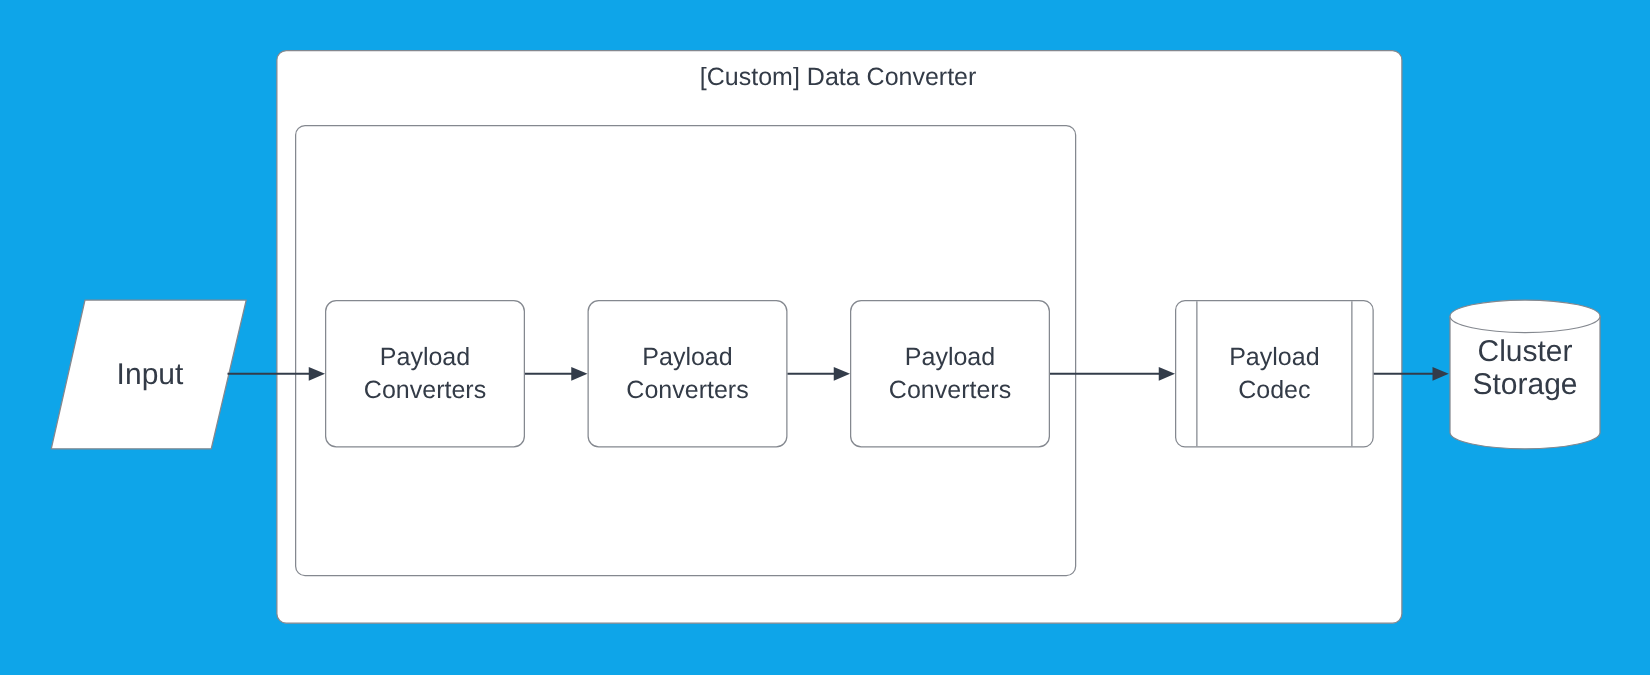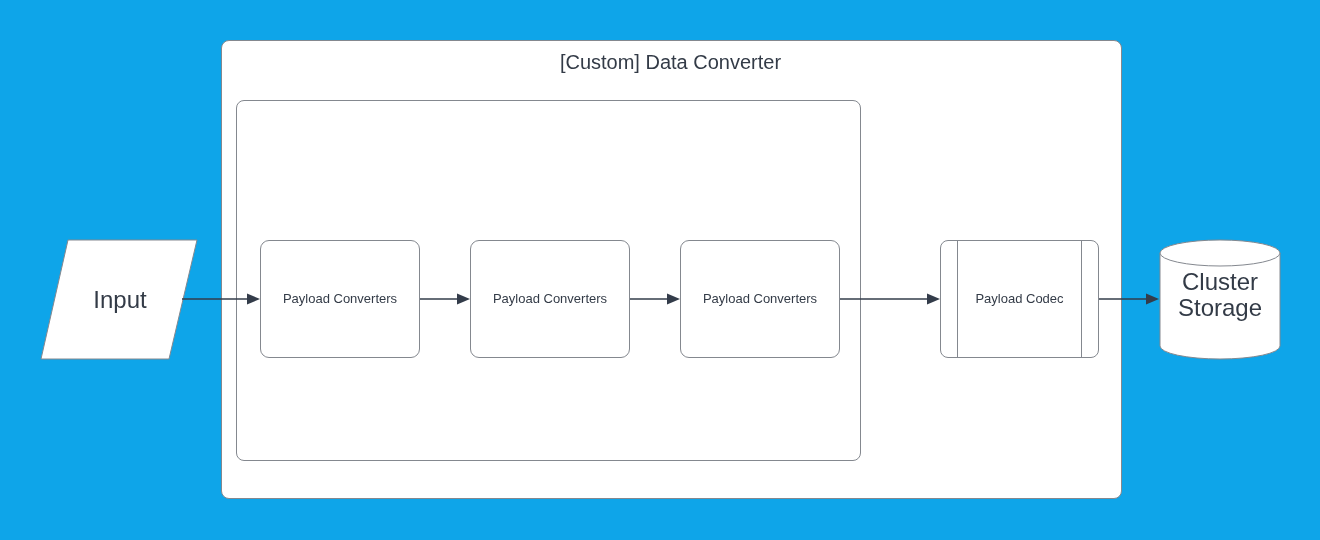--- a/index.html
+++ b/index.html
@@ -32,21 +32,21 @@
   }
   .node-box {
     position: absolute;
     border: 1px solid #84888f;
     border-radius: 9px;
     background: #ffffff;
     display: flex;
     align-items: center;
     justify-content: center;
     text-align: center;
-    font-size: 13px;
+    font-size: 20px;
     line-height: 26px;
     color: #333b47;
     padding: 0 10px;
     box-sizing: border-box;
   }
   .codec-bar {
     position: absolute;
     top: 0;
     bottom: 0;
     width: 0;

